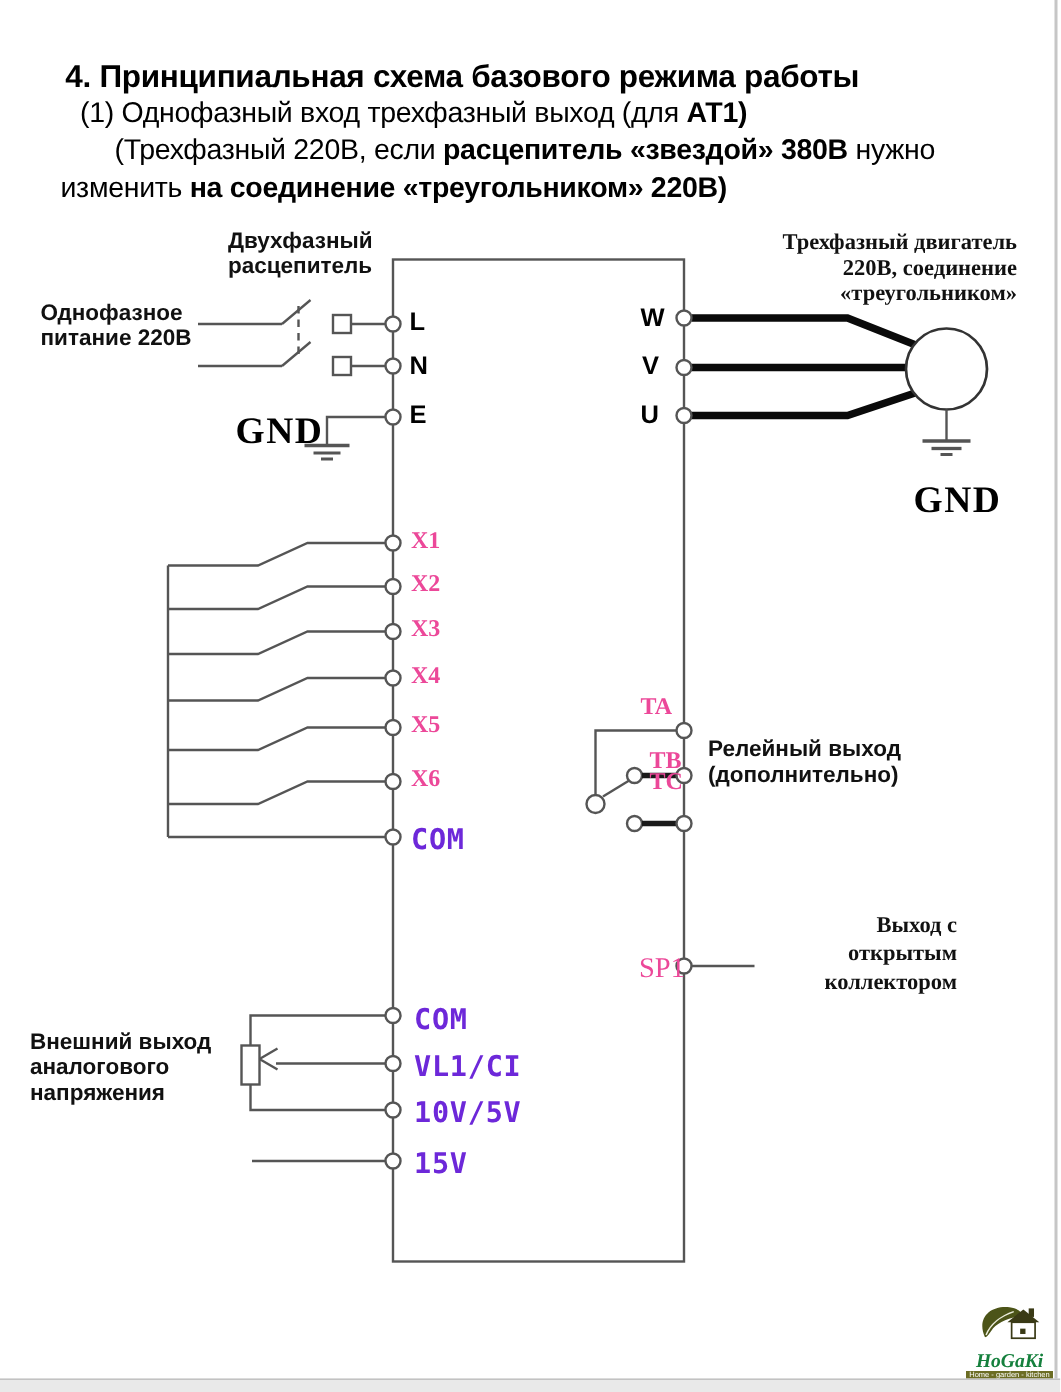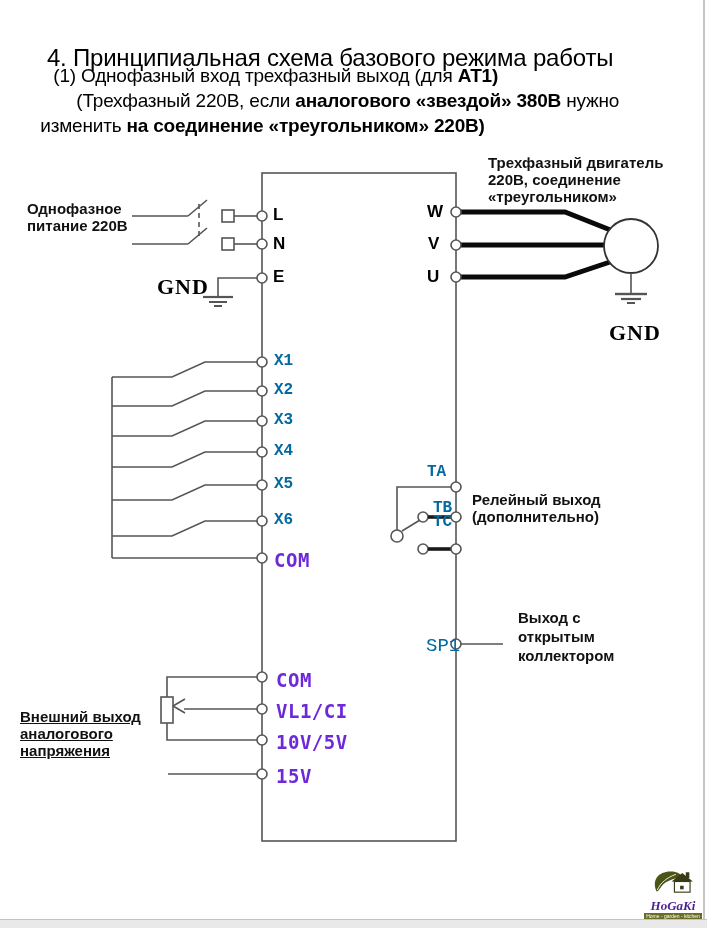--- a/index.html
+++ b/index.html
@@ -3,51 +3,51 @@
 <meta charset="utf-8">
 <style>
   html,body{margin:0;padding:0;background:#fff;}
   .page{
     position:relative;width:707px;height:928px;background:#ffffff;
     font-family:"Liberation Sans",sans-serif;color:#1a1a1a;overflow:hidden;
   }
   
   .t-line{position:absolute;white-space:pre-wrap;font-size:19px;color:#000;letter-spacing:-0.2px;}
   .t-line b{font-weight:bold;}
-  .t1{font-size:24px;font-weight:normal;}
+  .t1{font-size:21px;font-weight:bold;}
   
   .lbl{position:absolute;font-weight:bold;font-size:15px;line-height:17px;white-space:pre-line;color:#111;}
-  .lbl.center{text-align:left;}
+  .lbl.center{text-align:right;font-family:Liberation Serif, serif;}
   .term-sans{position:absolute;font-weight:bold;font-size:17px;color:#000;font-family:"Liberation Sans",sans-serif;}
-  .term-serif{position:absolute;font-weight:bold;font-size:16px;color:#0369a1;font-family:Liberation Mono, monospace;}
+  .term-serif{position:absolute;font-weight:bold;font-size:16px;color:#ec4899;font-family:Liberation Serif, serif;}
   .term-serif.thin{font-weight:normal;font-size:19px;}
   .term-mono{position:absolute;font-weight:bold;font-size:19px;letter-spacing:0.5px;color:#6d28d9;font-family:"DejaVu Sans Mono",monospace;}
-  .gnd{position:absolute;font-weight:bold;font-size:22px;color:#000;font-family:"Liberation Serif",serif;letter-spacing:1px;}
+  .gnd{position:absolute;font-weight:bold;font-size:25px;color:#000;font-family:"Liberation Serif",serif;letter-spacing:1px;}
   svg.wires{position:absolute;left:0;top:0;}
   
   .logo{position:absolute;left:642px;top:868px;width:62px;text-align:center;}
-  .logo-name{font-family:"Liberation Serif",serif;font-style:italic;font-weight:bold;font-size:13px;line-height:13px;color:#4c1d95;}
+  .logo-name{font-family:"Liberation Serif",serif;font-style:italic;font-weight:bold;font-size:13px;line-height:13px;color:#15803d;}
   .logo-banner{margin:1px auto 0;width:58px;background:#6c6d24;color:#ffffff;font-size:5px;line-height:7px;font-family:"Liberation Sans",sans-serif;white-space:nowrap;overflow:hidden;}
   
   .edge-right{position:absolute;left:703px;top:0;width:2px;height:920px;background:#c6c6c6;}
   .edge-bottom{position:absolute;left:0;top:919px;width:707px;height:9px;background:#e9e9e9;border-top:1px solid #c2c2c2;box-sizing:border-box;}
 </style>
 </head>
 <body>
 
 <div class="page">
 
   <div class="t-line t1" style="left:21px;top:16px;">
     <span>4. Принципиальная схема базового режима работы</span>
   </div>
   <div class="t-line" style="left:33px;top:43px;">
     <span>(1) Однофазный вход трехфазный выход (для </span><b>АТ1)</b>
   </div>
   <div class="t-line" style="left:56px;top:68px;">
-    <span>(Трехфазный 220В, если </span><b>аналогового «звездой» 380В</b><span> нужно</span>
+    <span>(Трехфазный 220В, если </span><b>расцепитель «звездой» 380В</b><span> нужно</span>
   </div>
   <div class="t-line" style="left:20px;top:93px;">
     <span>изменить </span><b>на соединение «треугольником» 220В)</b>
   </div>
 
   <svg class="wires" width="707" height="928" viewBox="0 0 707 928">
     <g fill="none" stroke="#555555" stroke-width="1.6">
 
       <rect x="262" y="173" width="194" height="668"></rect>
 
@@ -143,20 +143,22 @@
       </g>
       <g fill="#ffffff">
         <circle cx="262" cy="677" r="5"></circle>
         <circle cx="262" cy="709" r="5"></circle>
         <circle cx="262" cy="740" r="5"></circle>
         <circle cx="262" cy="774" r="5"></circle>
       </g>
     </g>
   </svg>
 
+  <div class="lbl" style="left:152px;top:152px;">Двухфазный
+расцепитель</div>
   <div class="lbl" style="left:27px;top:200px;">Однофазное
 питание 220В</div>
   <div class="gnd" style="left:157px;top:274px;">GND</div>
 
   <div class="term-sans" style="left:273px;top:205px;">L</div>
   <div class="term-sans" style="left:273px;top:234px;">N</div>
   <div class="term-sans" style="left:273px;top:267px;">E</div>
 
   <div class="term-sans" style="left:427px;top:202px;">W</div>
   <div class="term-sans" style="left:428px;top:234px;">V</div>
@@ -183,21 +185,21 @@
 
   <div class="term-serif thin" style="left:426px;top:635px;">SP1</div>
   <div class="lbl center" style="left:518px;top:608px;width:120px;line-height:19px;">Выход с
 открытым
 коллектором</div>
 
   <div class="term-mono" style="left:276px;top:669px;">COM</div>
   <div class="term-mono" style="left:276px;top:700px;">VL1/CI</div>
   <div class="term-mono" style="left:276px;top:731px;">10V/5V</div>
   <div class="term-mono" style="left:276px;top:765px;">15V</div>
-  <div class="lbl" style="left:20px;top:708px;text-decoration:underline;">Внешний выход
+  <div class="lbl" style="left:20px;top:686px;">Внешний выход
 аналогового
 напряжения</div>
 
   <div class="logo">
     <svg width="46" height="27" viewBox="0 0 64 38">
       <path d="M9,33 C1,16 13,3 32,5 C41,6 45,11 43,13 C30,15 19,20 15,27 C12,31 11,33 9,33 Z" fill="#4c5418"></path>
       <path d="M10,31 C14,21 24,13 36,9" stroke="#e9ead8" stroke-width="1.4" fill="none"></path>
       <rect x="50" y="6" width="5" height="8" fill="#3a3a16"></rect>
       <polygon points="30,19 45,7 60,19" fill="#3a3a16"></polygon>
       <rect x="34" y="19" width="22" height="15" fill="#ffffff" stroke="#3a3a16" stroke-width="1.6"></rect>

